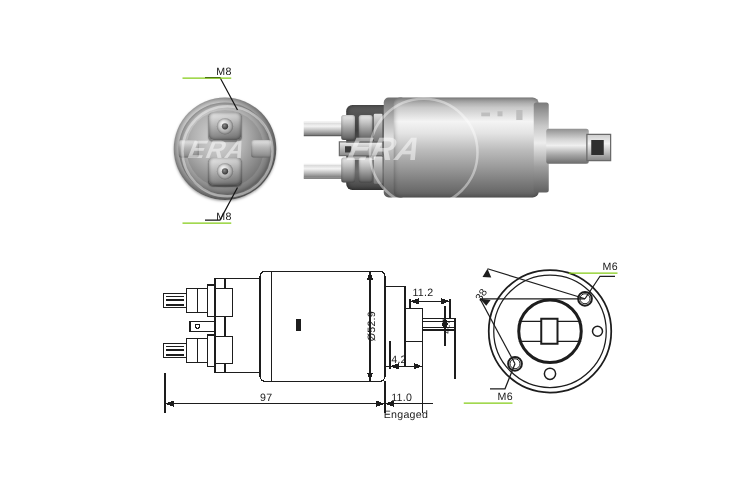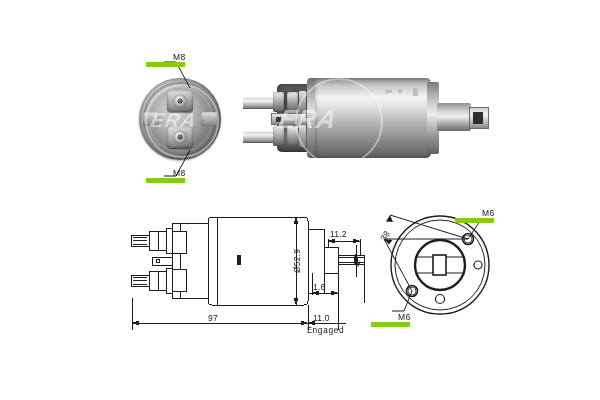--- a/index.html
+++ b/index.html
@@ -7,21 +7,21 @@
        font-family:"Liberation Sans", sans-serif;
        -webkit-font-smoothing:antialiased;}
   #page{position:relative;width:600px;height:400px;background:#ffffff;}
 
   
   .abs{position:absolute;}
   .dimtext{position:absolute;font-family:"Liberation Sans",sans-serif;
            font-size:8.5px;color:#1a1a1a;white-space:nowrap;letter-spacing:.2px;}
   .lbl{position:absolute;font-family:"Liberation Sans",sans-serif;
        font-size:8.5px;color:#151515;white-space:nowrap;letter-spacing:.3px;
-       border-bottom:5px solid #84cc16;padding-bottom:0px;line-height:10px;padding-left:27px;}
+       border-bottom:1px solid #84cc16;padding-bottom:0px;line-height:10px;padding-left:27px;}
 
   
   #photo-end{left:139px;top:78px;width:82px;height:82px;}
   #photo-end .disc{
     position:absolute;left:0;top:0;width:82px;height:82px;border-radius:50%;
     background:
       radial-gradient(circle at 34% 30%, #f2f2f2 0%, #cfcfcf 26%, #9a9a9a 54%, #6f6f6f 76%, #4a4a4a 100%);
     box-shadow:inset 0 0 6px rgba(0,0,0,.55), 0 1px 2px rgba(0,0,0,.35);
   }
   #photo-end .rim{
@@ -273,24 +273,24 @@
 
         <line x1="312" y1="98" x2="338" y2="98"></line>
         <polygon points="312,98 319,95.5 319,100.5" fill="#1d1d1d" stroke="none"></polygon>
         <polygon points="338,98 331,95.5 331,100.5" fill="#1d1d1d" stroke="none"></polygon>
         <line x1="312" y1="78" x2="312" y2="100"></line>
       </g>
     </svg>
 
     <div class="dimtext" style="left:208px;top:118px;">97</div>
     <div class="dimtext" style="left:313px;top:118px;">11.0</div>
-    <div class="dimtext" style="left:307px;top:131px;font-family:Liberation Mono, monospace;">Engaged</div>
+    <div class="dimtext" style="left:307px;top:131px;">Engaged</div>
     <div class="dimtext" style="left:330px;top:34px;text-align:right;">11.2</div>
     <div class="dimtext" style="left:352px;top:72px;transform:rotate(-90deg);transform-origin:left top;">4.7</div>
-    <div class="dimtext" style="left:313px;top:87px;">1.6</div>
+    <div class="dimtext" style="left:313px;top:87px;">4.2</div>
     <div class="dimtext" style="left:292px;top:78px;transform:rotate(-90deg);transform-origin:left top;">Ø52.9</div>
 
     <svg class="abs" style="left:0;top:0;" width="600" height="160">
       <g fill="none" stroke="#1d1d1d" stroke-width="1">
 
         <circle cx="440" cy="70" r="49" stroke-width="1.4"></circle>
         <circle cx="440" cy="70" r="45" stroke-width="1"></circle>
 
         <circle cx="440" cy="70" r="25" stroke-width="2.4"></circle>
 

